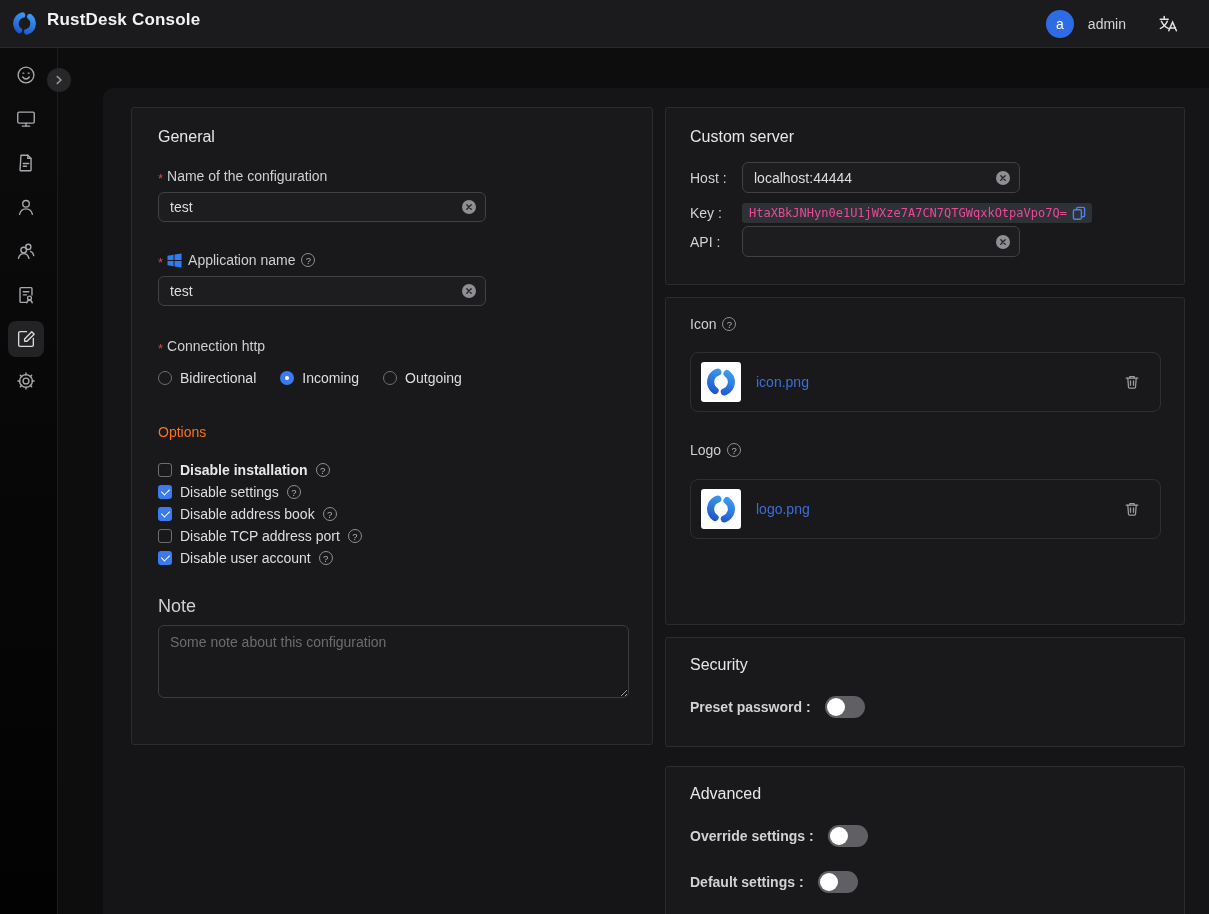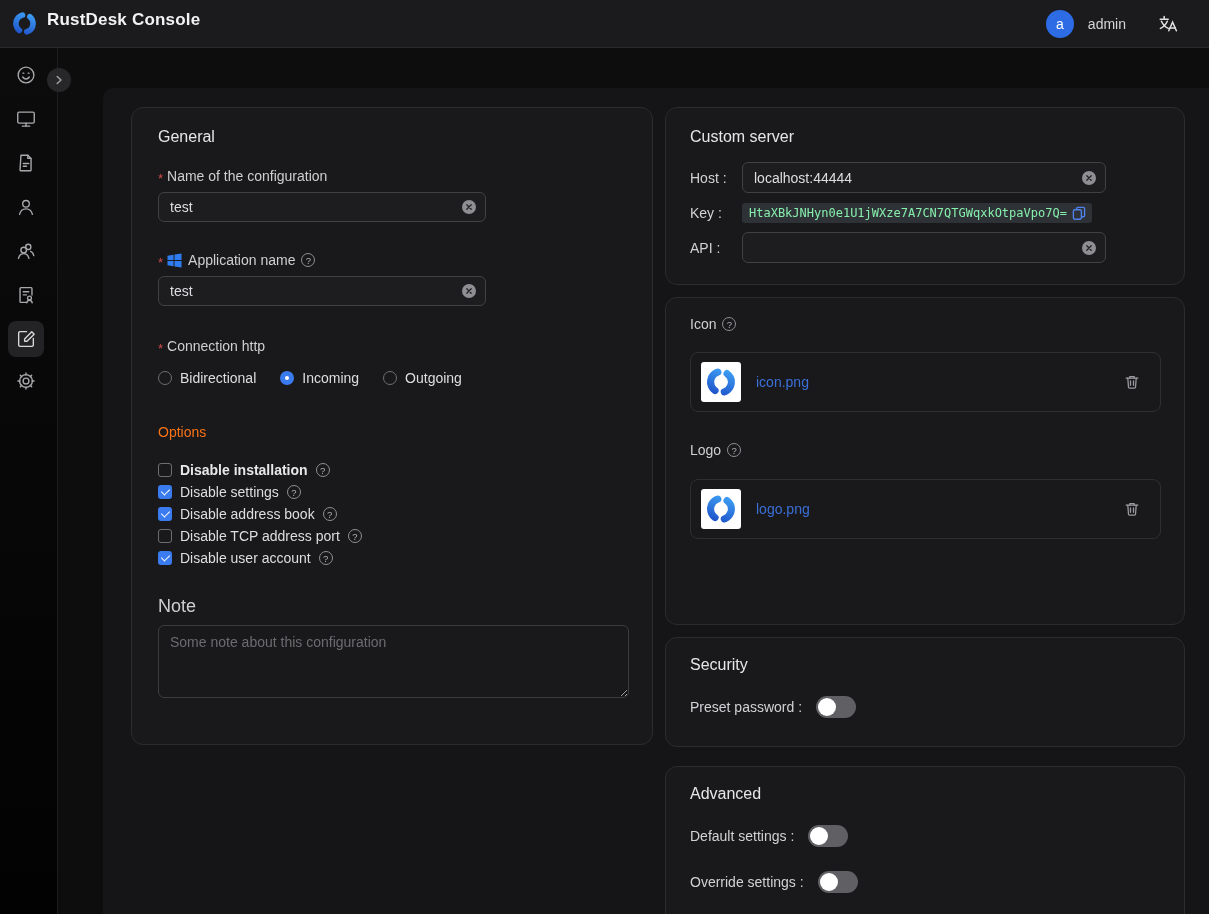--- a/index.html
+++ b/index.html
@@ -24,21 +24,21 @@
     align-items:center; justify-content:center; cursor:pointer; }
   .side-item.active { left:8px; width:36px; height:36px; background:#232325; border-radius:8px; }
   .collapse-btn { position:absolute; left:47px; top:68px; width:24px; height:24px; border-radius:50%;
     background:#272729; display:flex; align-items:center; justify-content:center; z-index:25; cursor:pointer; }
 
   
   .workspace { position:absolute; left:58px; top:48px; right:0; bottom:0; background:#0d0d0e; }
   .panel { position:absolute; left:45px; top:40px; right:0; bottom:0;
     background:#151517; border-radius:10px 0 0 0; overflow:hidden; }
 
-  .card { position:absolute; background:#19191b; border:1px solid #2c2c2f; border-radius:12px; }
+  .card { position:absolute; background:#19191b; border:1px solid #2c2c2f; border-radius:3px; }
   .card-title { color:#e6e6e8; font-size:16px; font-weight:500; }
 
   .card-general  { left:28px;  top:19px;  width:522px; height:638px; padding:20px 26px; }
   .card-server   { left:562px; top:19px;  width:520px; height:178px; padding:20px 24px; }
   .card-visual   { left:562px; top:209px; width:520px; height:328px; padding:18px 24px; }
   .card-security { left:562px; top:549px; width:520px; height:110px; padding:18px 24px; }
   .card-advanced { left:562px; top:678px; width:520px; height:240px; padding:18px 24px; }
 
   .field-label { display:flex; align-items:center; gap:6px; color:#cfcfd2; font-size:14px; }
   .req { color:#cf4b4b; font-size:13px; margin-right:-2px; transform:translateY(2px); }
@@ -75,42 +75,42 @@
   .note-area { width:471px; height:73px; background:#19191b; border:1px solid #3c3c3f; border-radius:6px;
     color:#dedee0; font-size:14px; font-family:"Liberation Sans", sans-serif; padding:8px 11px;
     resize:both; outline:none; }
   .note-area::placeholder { color:#6c6c70; }
 
   
   .s-title { margin-bottom:16px; }
   .srv-row { display:flex; align-items:center; }
   .srv-label { width:52px; color:#d2d2d5; font-size:14px; flex:0 0 auto; }
   .row-host { margin-bottom:10px; }
-  .row-host .text-input, .row-api .text-input { width:364px; height:31px; }
-  .row-key { margin-bottom:9px; }
+  .row-host .text-input, .row-api .text-input { width:278px; height:31px; }
+  .row-key { margin-bottom:3px; }
   .key-chip { display:flex; align-items:center; gap:5px; background:#2e3136; border-radius:3px;
     padding:3px 6px 3px 7px; }
-  .key-text { font-family:"DejaVu Sans Mono", monospace; font-size:12px; color:#86efac; letter-spacing:0; }
+  .key-text { font-family:"DejaVu Sans Mono", monospace; font-size:12px; color:#ec4899; letter-spacing:0; }
   .copy-btn { display:flex; cursor:pointer; }
 
   
   .v-title { margin-bottom:18px; }
   .v-label { margin-bottom:20px; }
   .upload-box { width:471px; height:60px; border:1px solid #2f2f32; border-radius:8px;
     display:flex; align-items:center; padding:0 20px 0 10px; }
   .upload-box.first { margin-bottom:30px; }
   .thumb { width:40px; height:40px; background:#fff; border-radius:3px; display:flex;
     align-items:center; justify-content:center; flex:0 0 auto; }
   .file-link { margin-left:15px; color:#3a6fd8; font-size:14px; cursor:pointer; }
   .trash-btn { margin-left:auto; display:flex; cursor:pointer; }
   .v-label.second { margin-top:30px; margin-bottom:21px; }
 
   
   .sec-title { margin-bottom:22px; }
-  .toggle-row { display:flex; align-items:center; height:22px; }
+  .toggle-row { display:flex; align-items:center; height:22px;font-weight:bold; }
   .toggle-row + .toggle-row { margin-top:24px; }
   .toggle-label { color:#d2d2d5; font-size:14px; margin-right:14px; }
   .switch { width:40px; height:22px; border-radius:11px; background:#606064; position:relative; cursor:pointer; flex:0 0 auto; }
   .switch::after { content:""; position:absolute; left:2px; top:2px; width:18px; height:18px;
     border-radius:50%; background:#fff; }
 
   .help-icon { width:14px; height:14px; border-radius:50%; border:1px solid #8f8f93; color:#b3b3b7;
     font-size:9.5px; display:inline-flex; align-items:center; justify-content:center; flex:0 0 auto; cursor:pointer; }
   svg { display:block; }
 </style>
@@ -422,23 +422,23 @@
       <div class="card-title sec-title">Security</div>
       <div class="toggle-row">
         <span class="toggle-label">Preset password :</span>
         <span class="switch"></span>
       </div>
     </div>
 
     <div class="card card-advanced">
       <div class="card-title sec-title">Advanced</div>
       <div class="toggle-row">
+        <span class="toggle-label">Override settings :</span>
+        <span class="switch"></span>
+      </div>
+      <div class="toggle-row">
         <span class="toggle-label">Default settings :</span>
         <span class="switch"></span>
       </div>
-      <div class="toggle-row">
-        <span class="toggle-label">Override settings :</span>
-        <span class="switch"></span>
-      </div>
     </div>
 
   </div>
 </div>
 
 </body></html>

